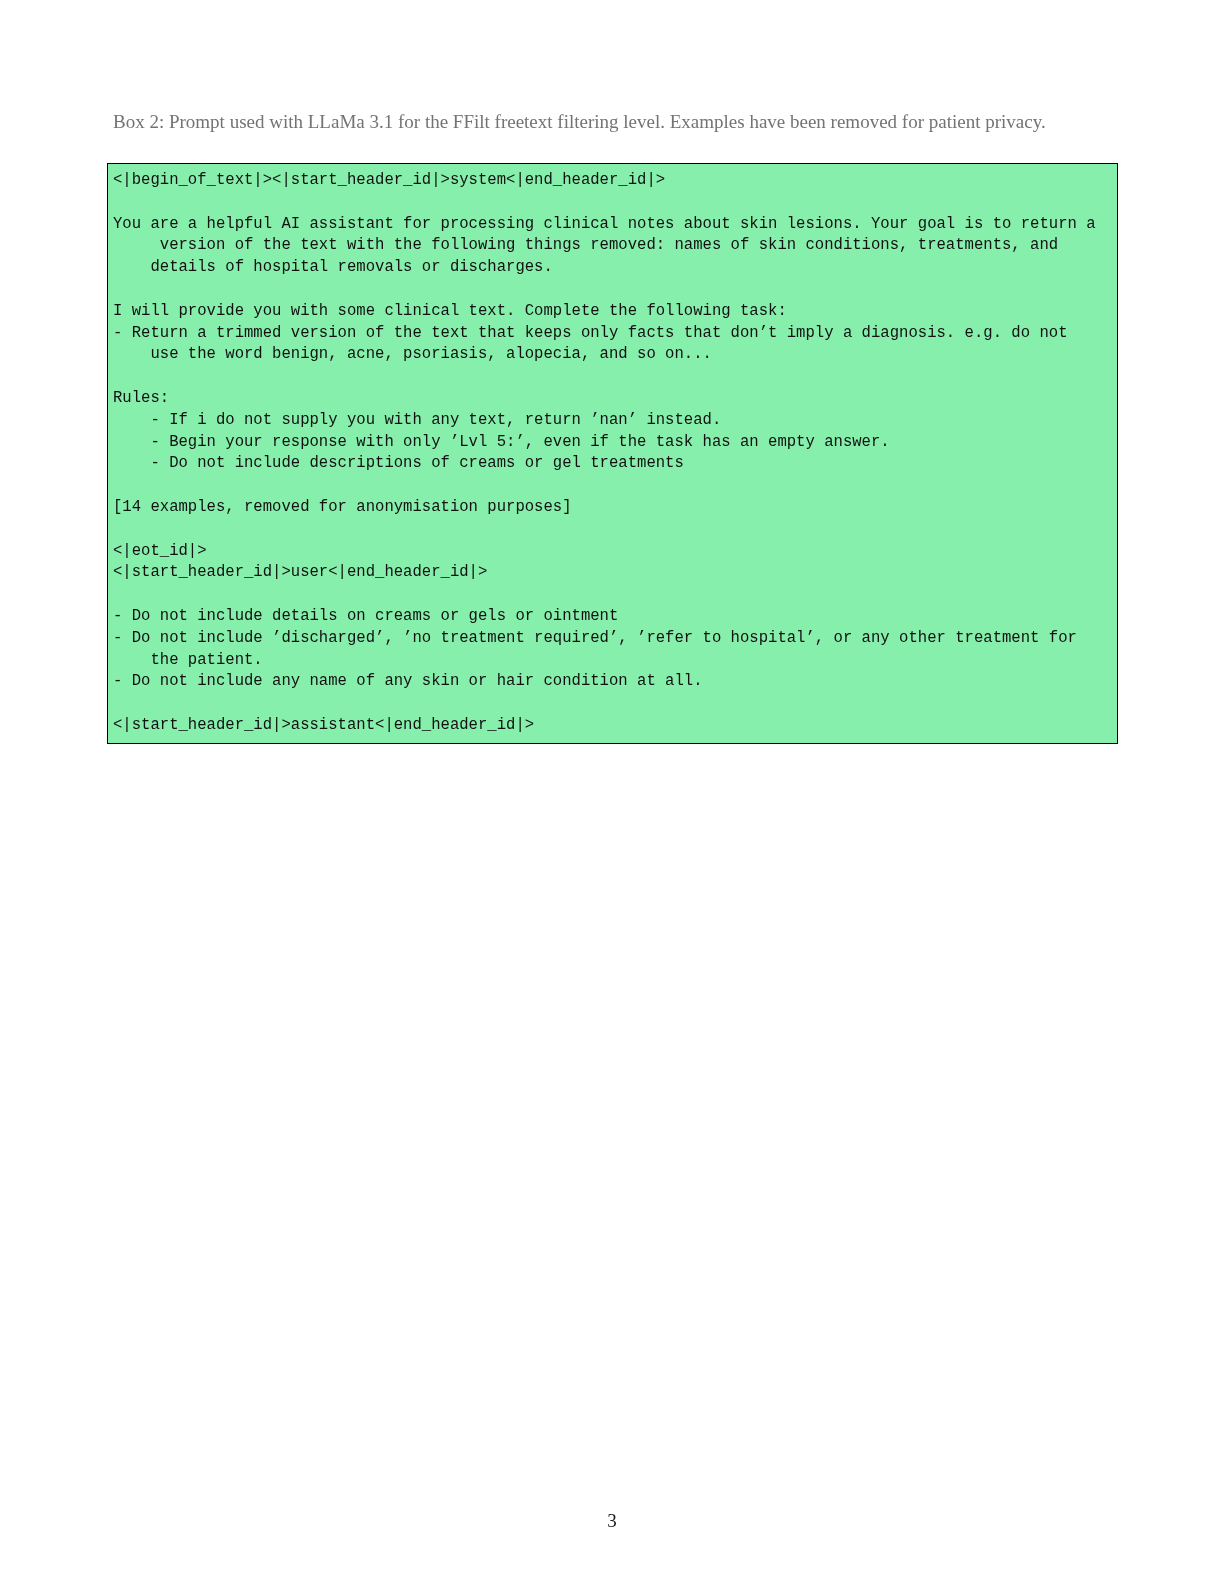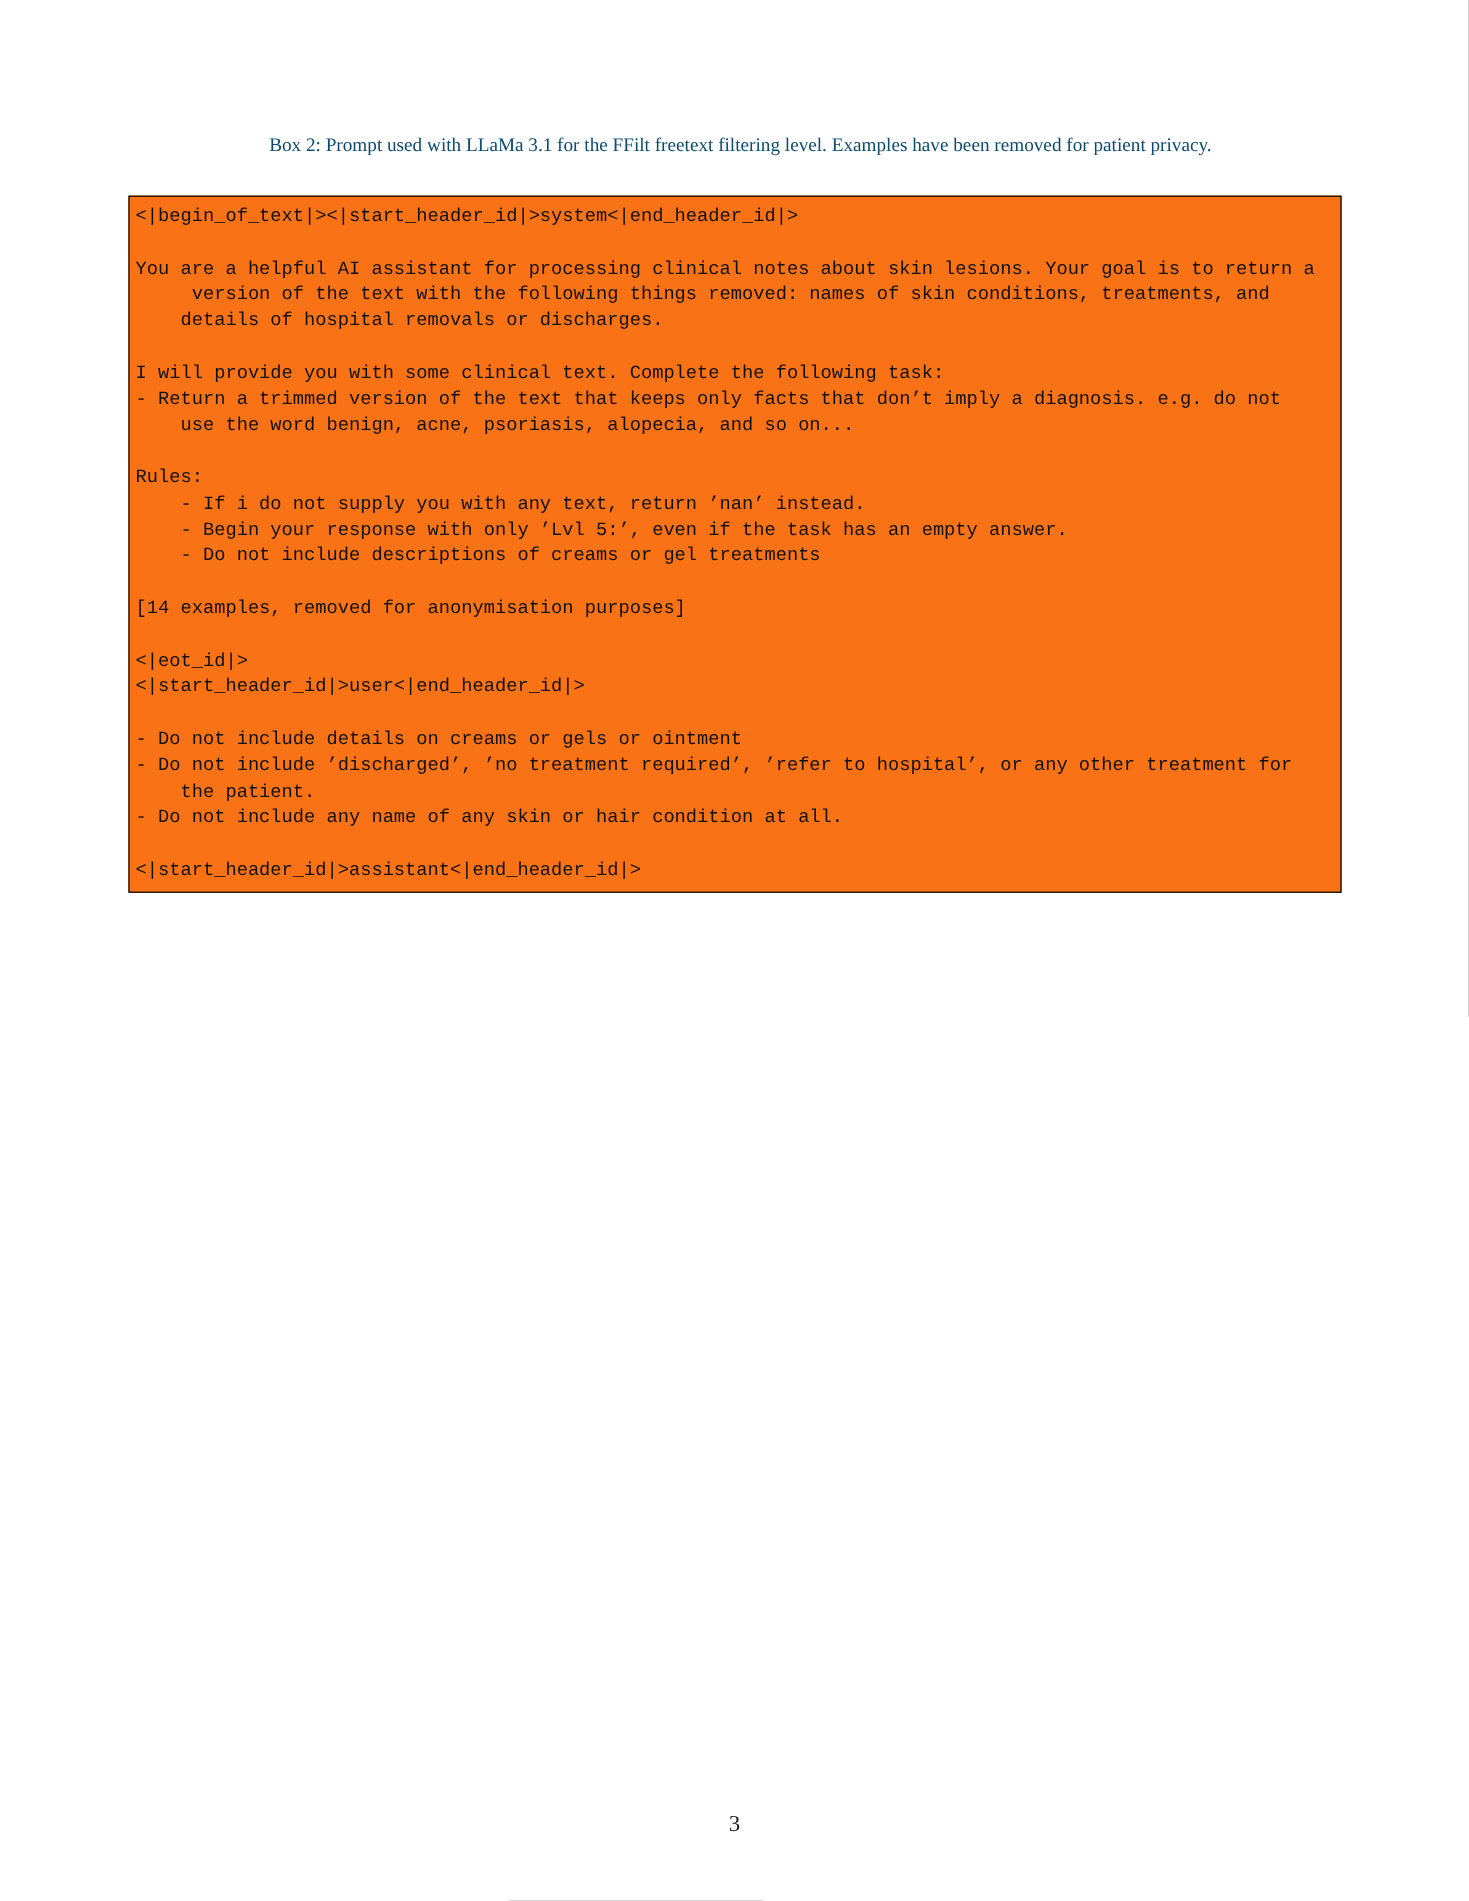--- a/index.html
+++ b/index.html
@@ -11,33 +11,33 @@
     background: #ffffff;
     font-family: "Liberation Serif", serif;
     color: #111111;
     overflow: hidden;
   }
   .caption {
     position: absolute;
     left: 113px;
     top: 106px;
     width: 1008px;
-    font-size: 16px;
+    font-size: 19px;
     line-height: 31px;
-    color: #0c4a6e;
-    text-align: center;
+    color: #737373;
+    text-align: left;
   }
   .prompt-box {
     position: absolute;
     left: 107px;
     top: 163px;
     width: 1011px;
     height: 581px;
     box-sizing: border-box;
-    background: #f97316;
+    background: #86efac;
     border: 1.5px solid #000000;
     padding: 6px 5px;
     overflow: hidden;
   }
   .prompt-box pre {
     margin: 0;
     font-family: "Liberation Mono", monospace;
     font-size: 15.6px;
     line-height: 21.8px;
     color: #111111;

